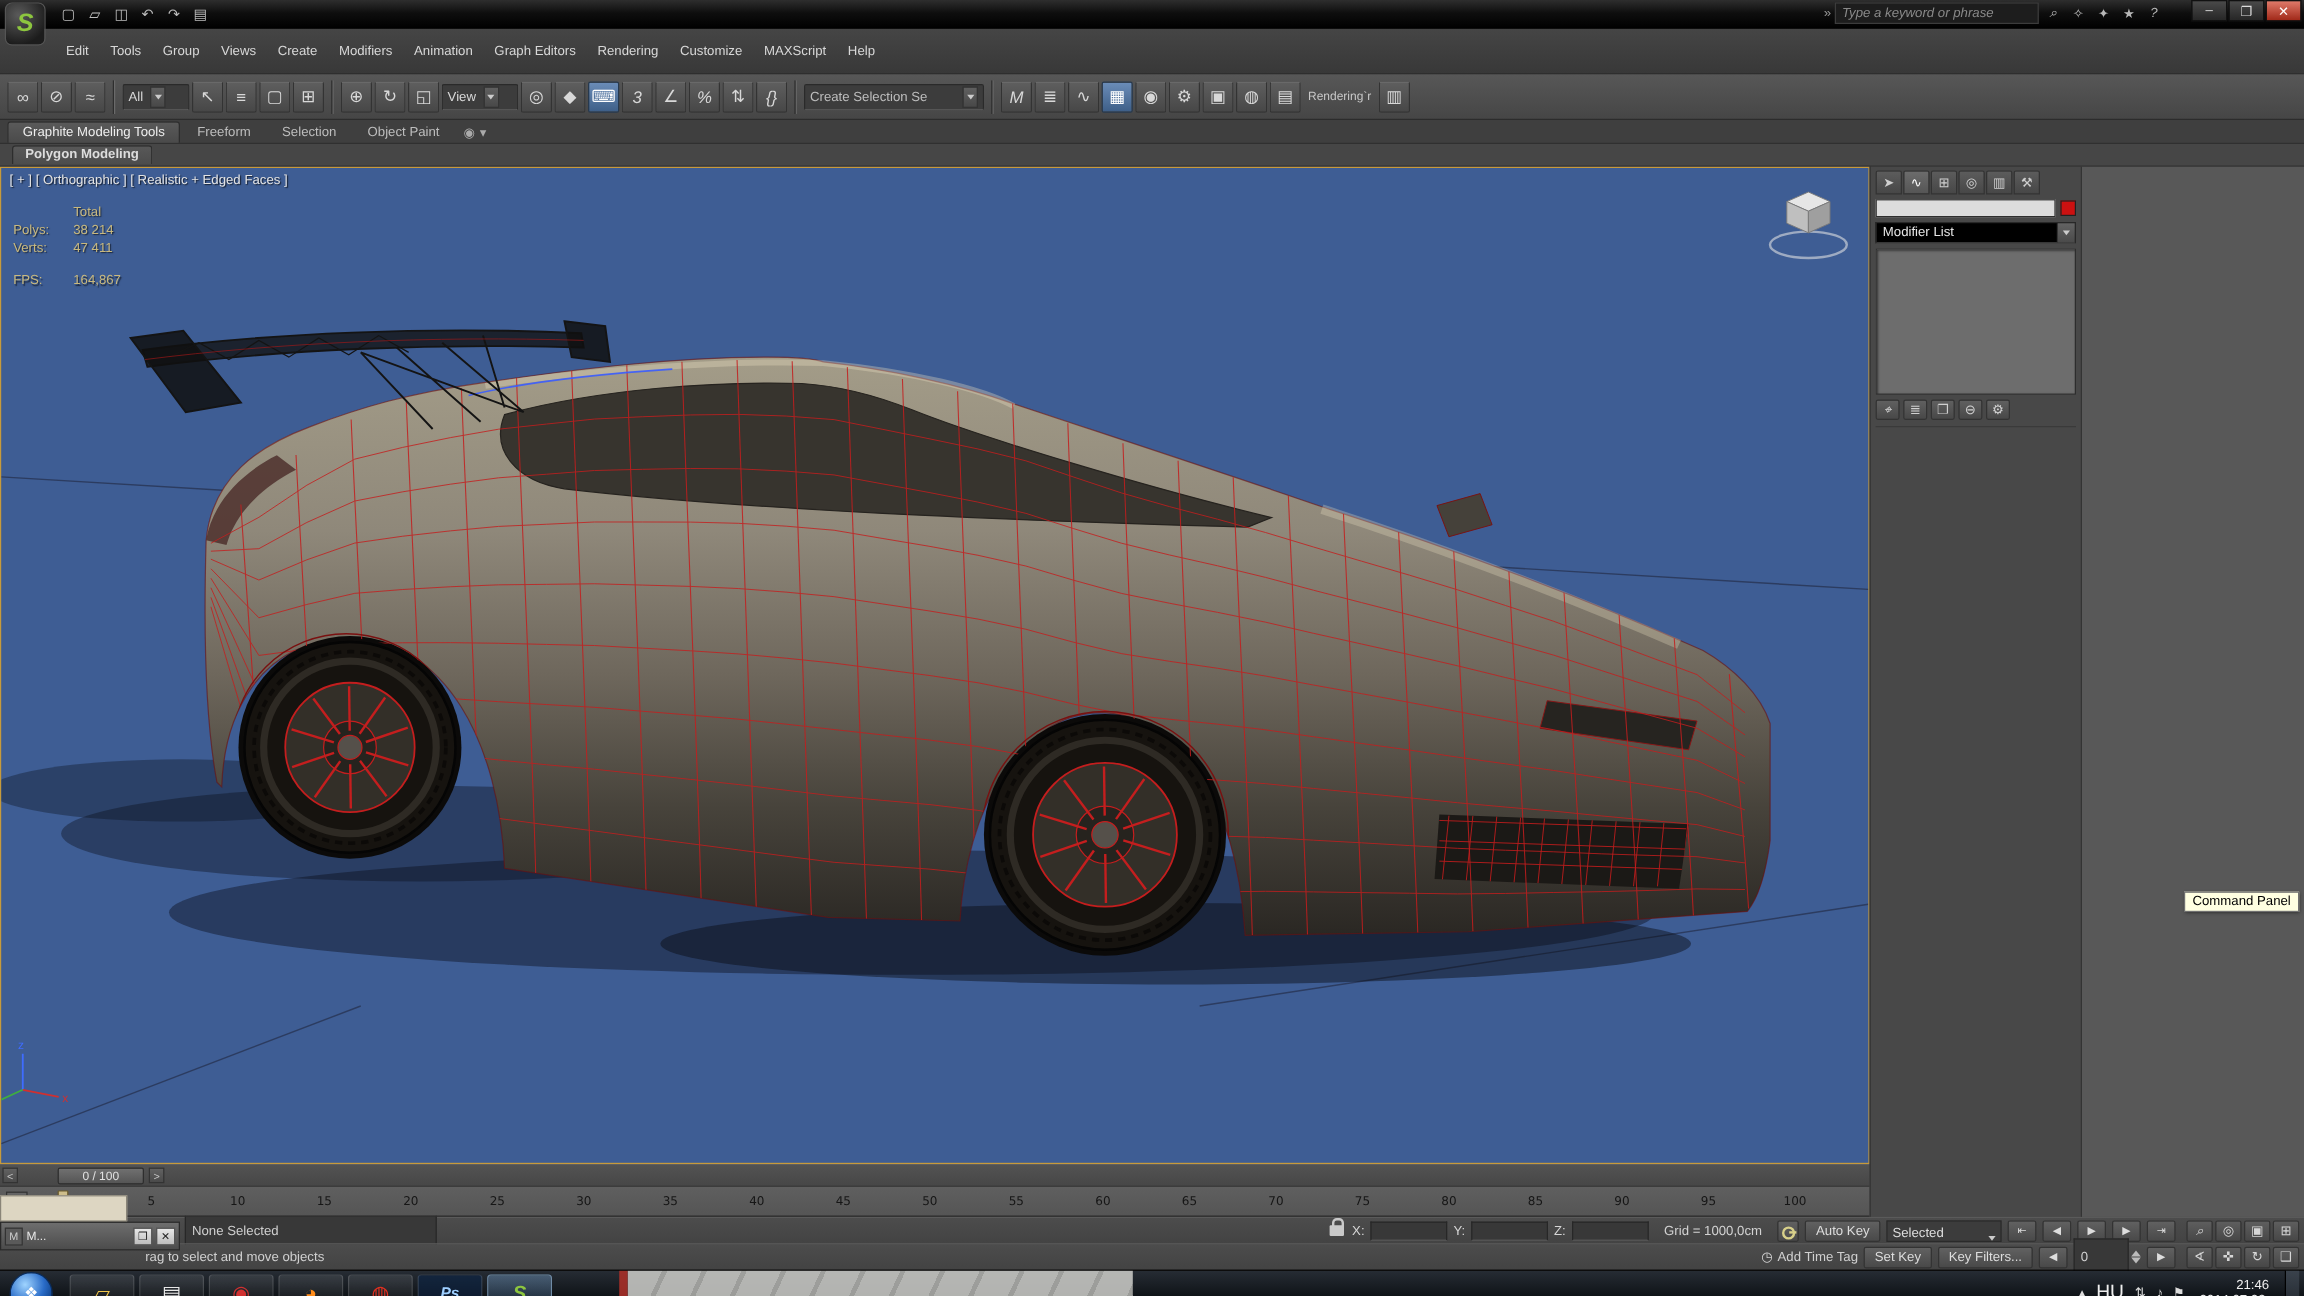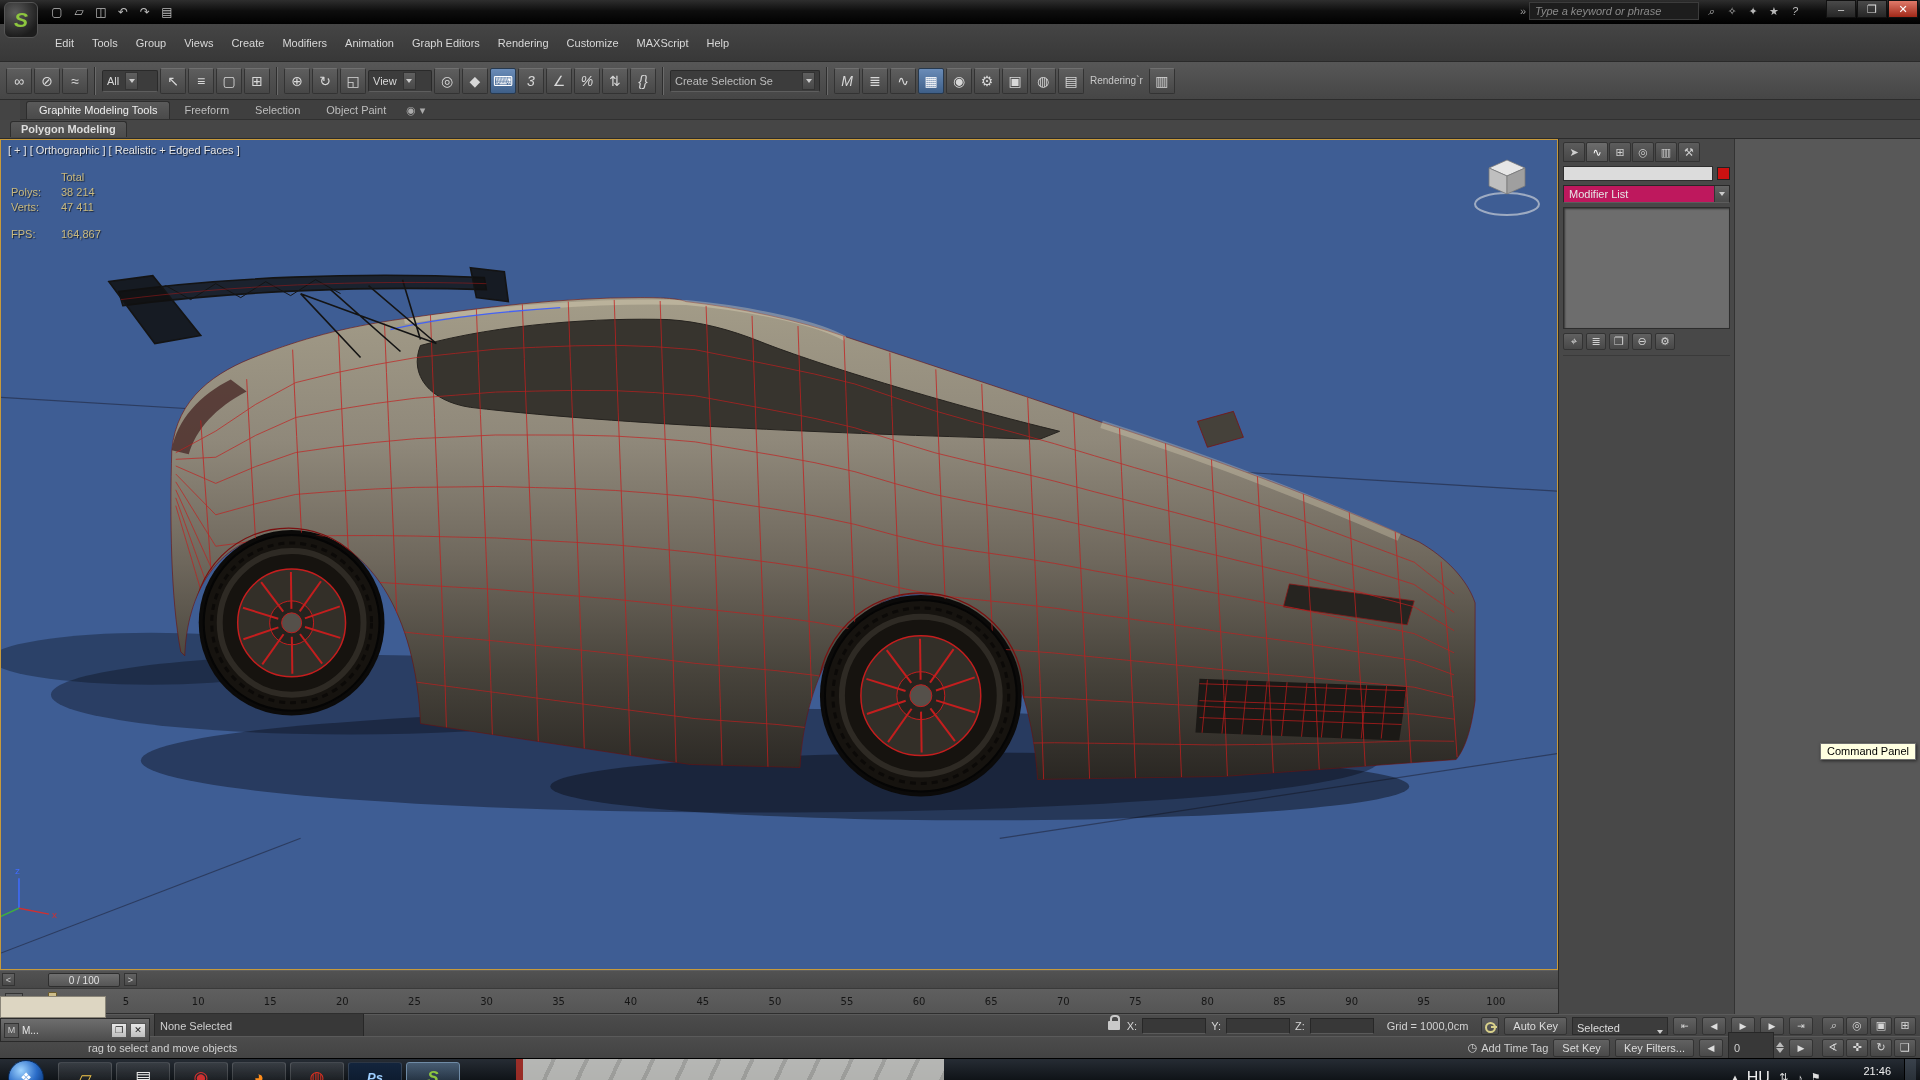--- a/index.html
+++ b/index.html
@@ -38,21 +38,21 @@
            background:linear-gradient(#5e5e5e,#474747);border:1px solid #333;border-top-color:#707070;
            border-radius:2px;color:#d8d8d8;font-size:14px;}
   .tb-icon.active{background:linear-gradient(#6a8cb8,#3e5f88);border-color:#27394e;color:#fff;}
   .tb-sep{width:2px;height:28px;flex:none;margin:0 4px;border-left:1px solid #2e2e2e;border-right:1px solid #6a6a6a;}
   .tb-dd{height:22px;flex:none;display:flex;align-items:center;background:#3c3c3c;border:1px solid #2a2a2a;
          border-bottom-color:#5e5e5e;padding:0 4px;gap:6px;color:#d8d8d8;border-radius:2px;}
   .tb-dd .dd-btn{width:13px;height:18px;background:linear-gradient(#606060,#484848);display:flex;align-items:center;justify-content:center;border:1px solid #333;}
   .caret{width:0;height:0;border-left:3px solid transparent;border-right:3px solid transparent;border-top:4px solid #ccc;}
   .tb-label{color:#c8c8c8;font-size:10px;margin:0 4px;}
   
-  .ribbon-tabs{height:20px;flex:none;background:#3f3f3f;display:flex;align-items:flex-end;padding-left:6px;gap:2px;border-bottom:1px solid #303030;margin-left:20px;}
+  .ribbon-tabs{height:20px;flex:none;background:#3f3f3f;display:flex;align-items:flex-end;padding-left:6px;gap:2px;border-bottom:1px solid #303030;}
   .ribbon-tab{padding:2px 12px 3px;color:#bdbdbd;}
   .ribbon-tab.active{background:linear-gradient(#5a5a5a,#4a4a4a);border:1px solid #2d2d2d;border-bottom:none;
                      border-radius:3px 3px 0 0;color:#eee;}
   .ribbon-extra{display:flex;align-items:center;gap:4px;margin-left:6px;color:#aaa;padding-bottom:2px;}
   .ribbon-sub{height:19px;flex:none;background:#464646;border-bottom:1px solid #2b2b2b;display:flex;align-items:center;padding-left:10px;font-weight:bold;}
   .sub-tab{background:linear-gradient(#585858,#4c4c4c);border:1px solid #2d2d2d;border-bottom:none;border-radius:3px 3px 0 0;
            padding:1px 10px 2px;color:#ddd;}
   
   .workspace{flex:none;height:875px;display:flex;}
   .left-col{width:1558px;flex:none;display:flex;flex-direction:column;}
@@ -79,21 +79,21 @@
   
   .right-panel{width:362px;flex:none;background:#585858;border-left:1px solid #2c2c2c;position:relative;display:flex;}
   .cmd-col{width:176px;flex:none;background:#484848;border-right:1px solid #333;padding:3px 4px;}
   .cp-tabs{display:flex;gap:1px;margin-bottom:4px;}
   .cp-tab{width:22px;height:20px;display:flex;align-items:center;justify-content:center;color:#cfcfcf;font-size:11px;
           background:linear-gradient(#5c5c5c,#474747);border:1px solid #333;border-radius:2px 2px 0 0;}
   .cp-tab.active{background:linear-gradient(#6c6c6c,#555);color:#fff;}
   .cp-name-row{display:flex;align-items:center;gap:4px;margin-bottom:4px;}
   .cp-name{flex:1;height:15px;background:#dcdcdc;border:1px solid #2e2e2e;font-size:10px;color:#222;padding:0 3px;font-family:inherit;}
   .cp-swatch{width:13px;height:13px;background:#cc1111;border:1px solid #222;}
-  .cp-modlist{height:18px;display:flex;align-items:center;background:#be185d;border:1px solid #282828;
+  .cp-modlist{height:18px;display:flex;align-items:center;background:#000000;border:1px solid #282828;
               border-bottom-color:#5c5c5c;padding-left:5px;color:#e6e6e6;}
   .cp-modlist .dd-btn{margin-left:auto;width:15px;height:16px;background:linear-gradient(#636363,#4a4a4a);
                       display:flex;align-items:center;justify-content:center;border-left:1px solid #333;}
   .cp-stack{height:122px;margin-top:4px;background:#6d6d6d;border:1px solid #2d2d2d;box-shadow:inset 1px 1px 2px rgba(0,0,0,.5);}
   .cp-stack-btns{display:flex;gap:3px;margin-top:4px;padding-bottom:5px;border-bottom:1px solid #3a3a3a;}
   .cp-sbtn{width:20px;height:17px;display:flex;align-items:center;justify-content:center;color:#d0d0d0;font-size:11px;
            background:linear-gradient(#606060,#484848);border:1px solid #333;border-radius:2px;}
   .cp-rollouts{height:560px;}
   .cp-empty{flex:1;background:#585858;}
   .cp-tooltip{position:absolute;right:4px;top:604px;background:#ffffe1;color:#000;border:1px solid #707070;
@@ -675,21 +675,21 @@
         <span class="nav-btn">
           <i>▣</i>
         </span>
         <span class="nav-btn">
           <i>⊞</i>
         </span>
     </span>
   </div>
 
   <div class="status-row">
-    <span class="prompt" style="margin-left:84px;">rag to select and move objects</span>
+    <span class="prompt" style="margin-left:117px;">rag to select and move objects</span>
     <span style="flex:1;"></span>
     <span class="att">
       <span>◷</span>
       <span>Add Time Tag</span>
     </span>
     <span class="st-btn">Set Key</span>
     <span class="st-btn">Key Filters...</span>
     <span class="tr-btn">
         <i>◀</i>
       </span>

